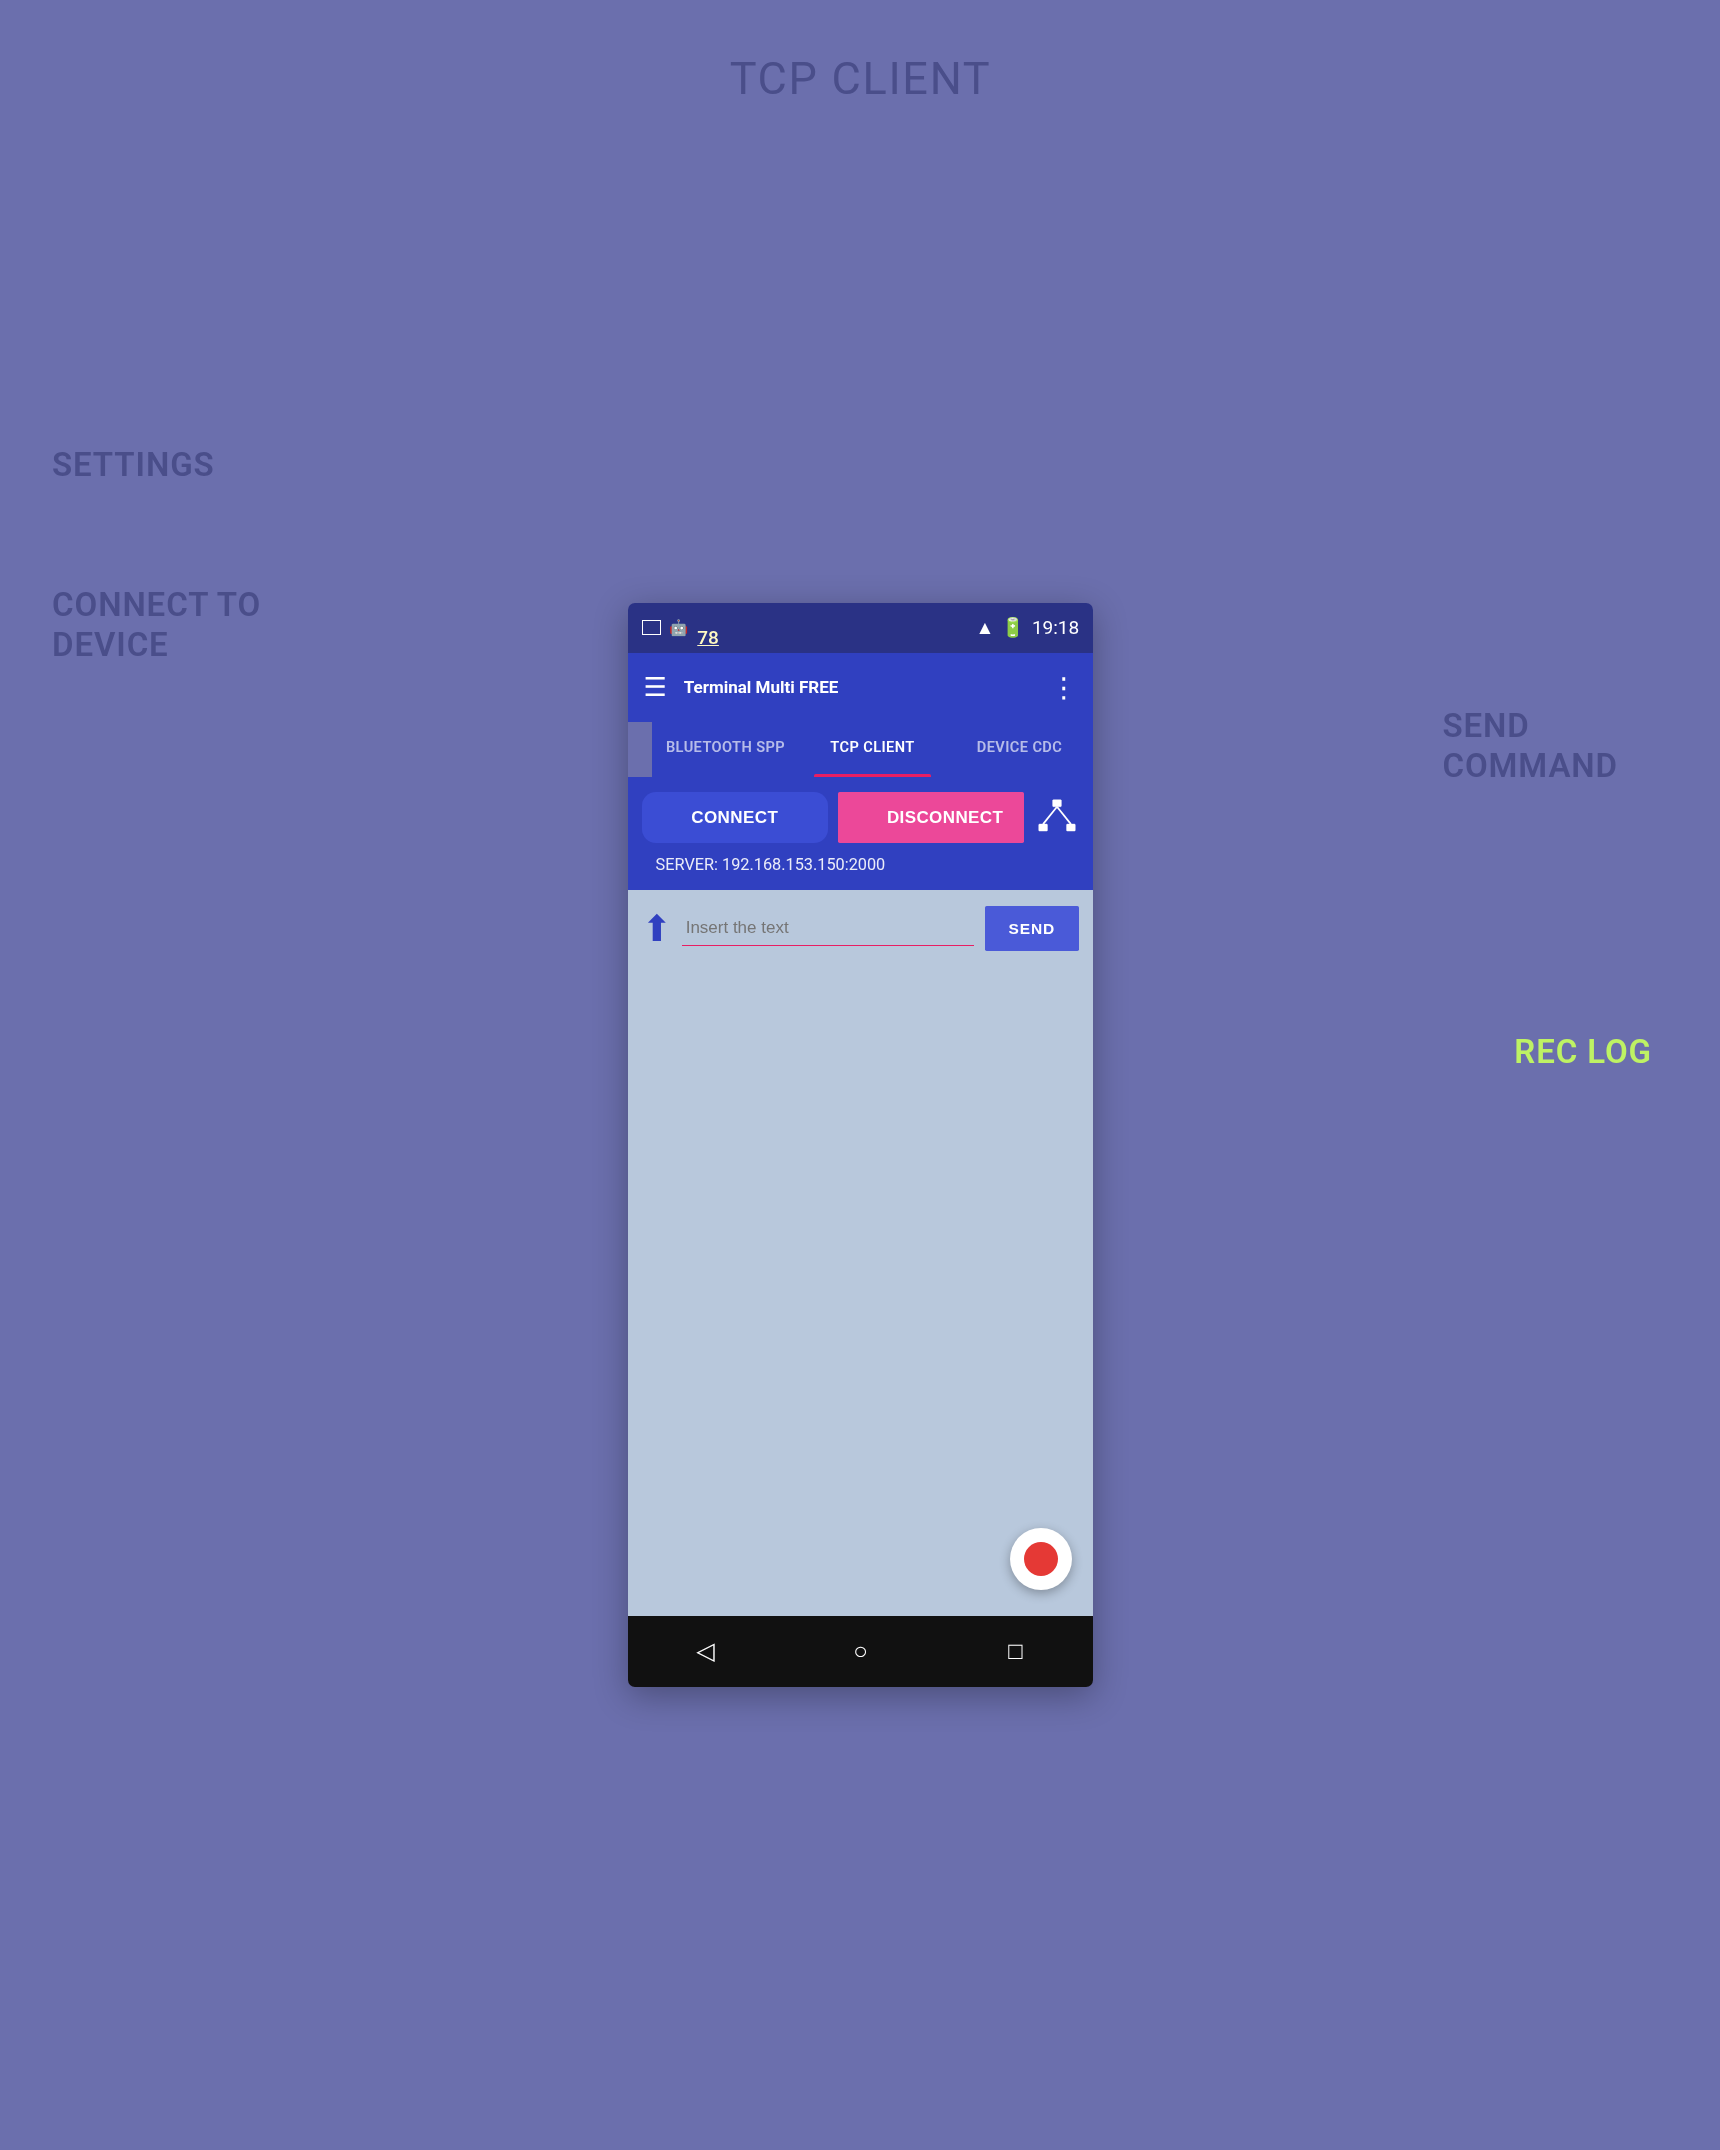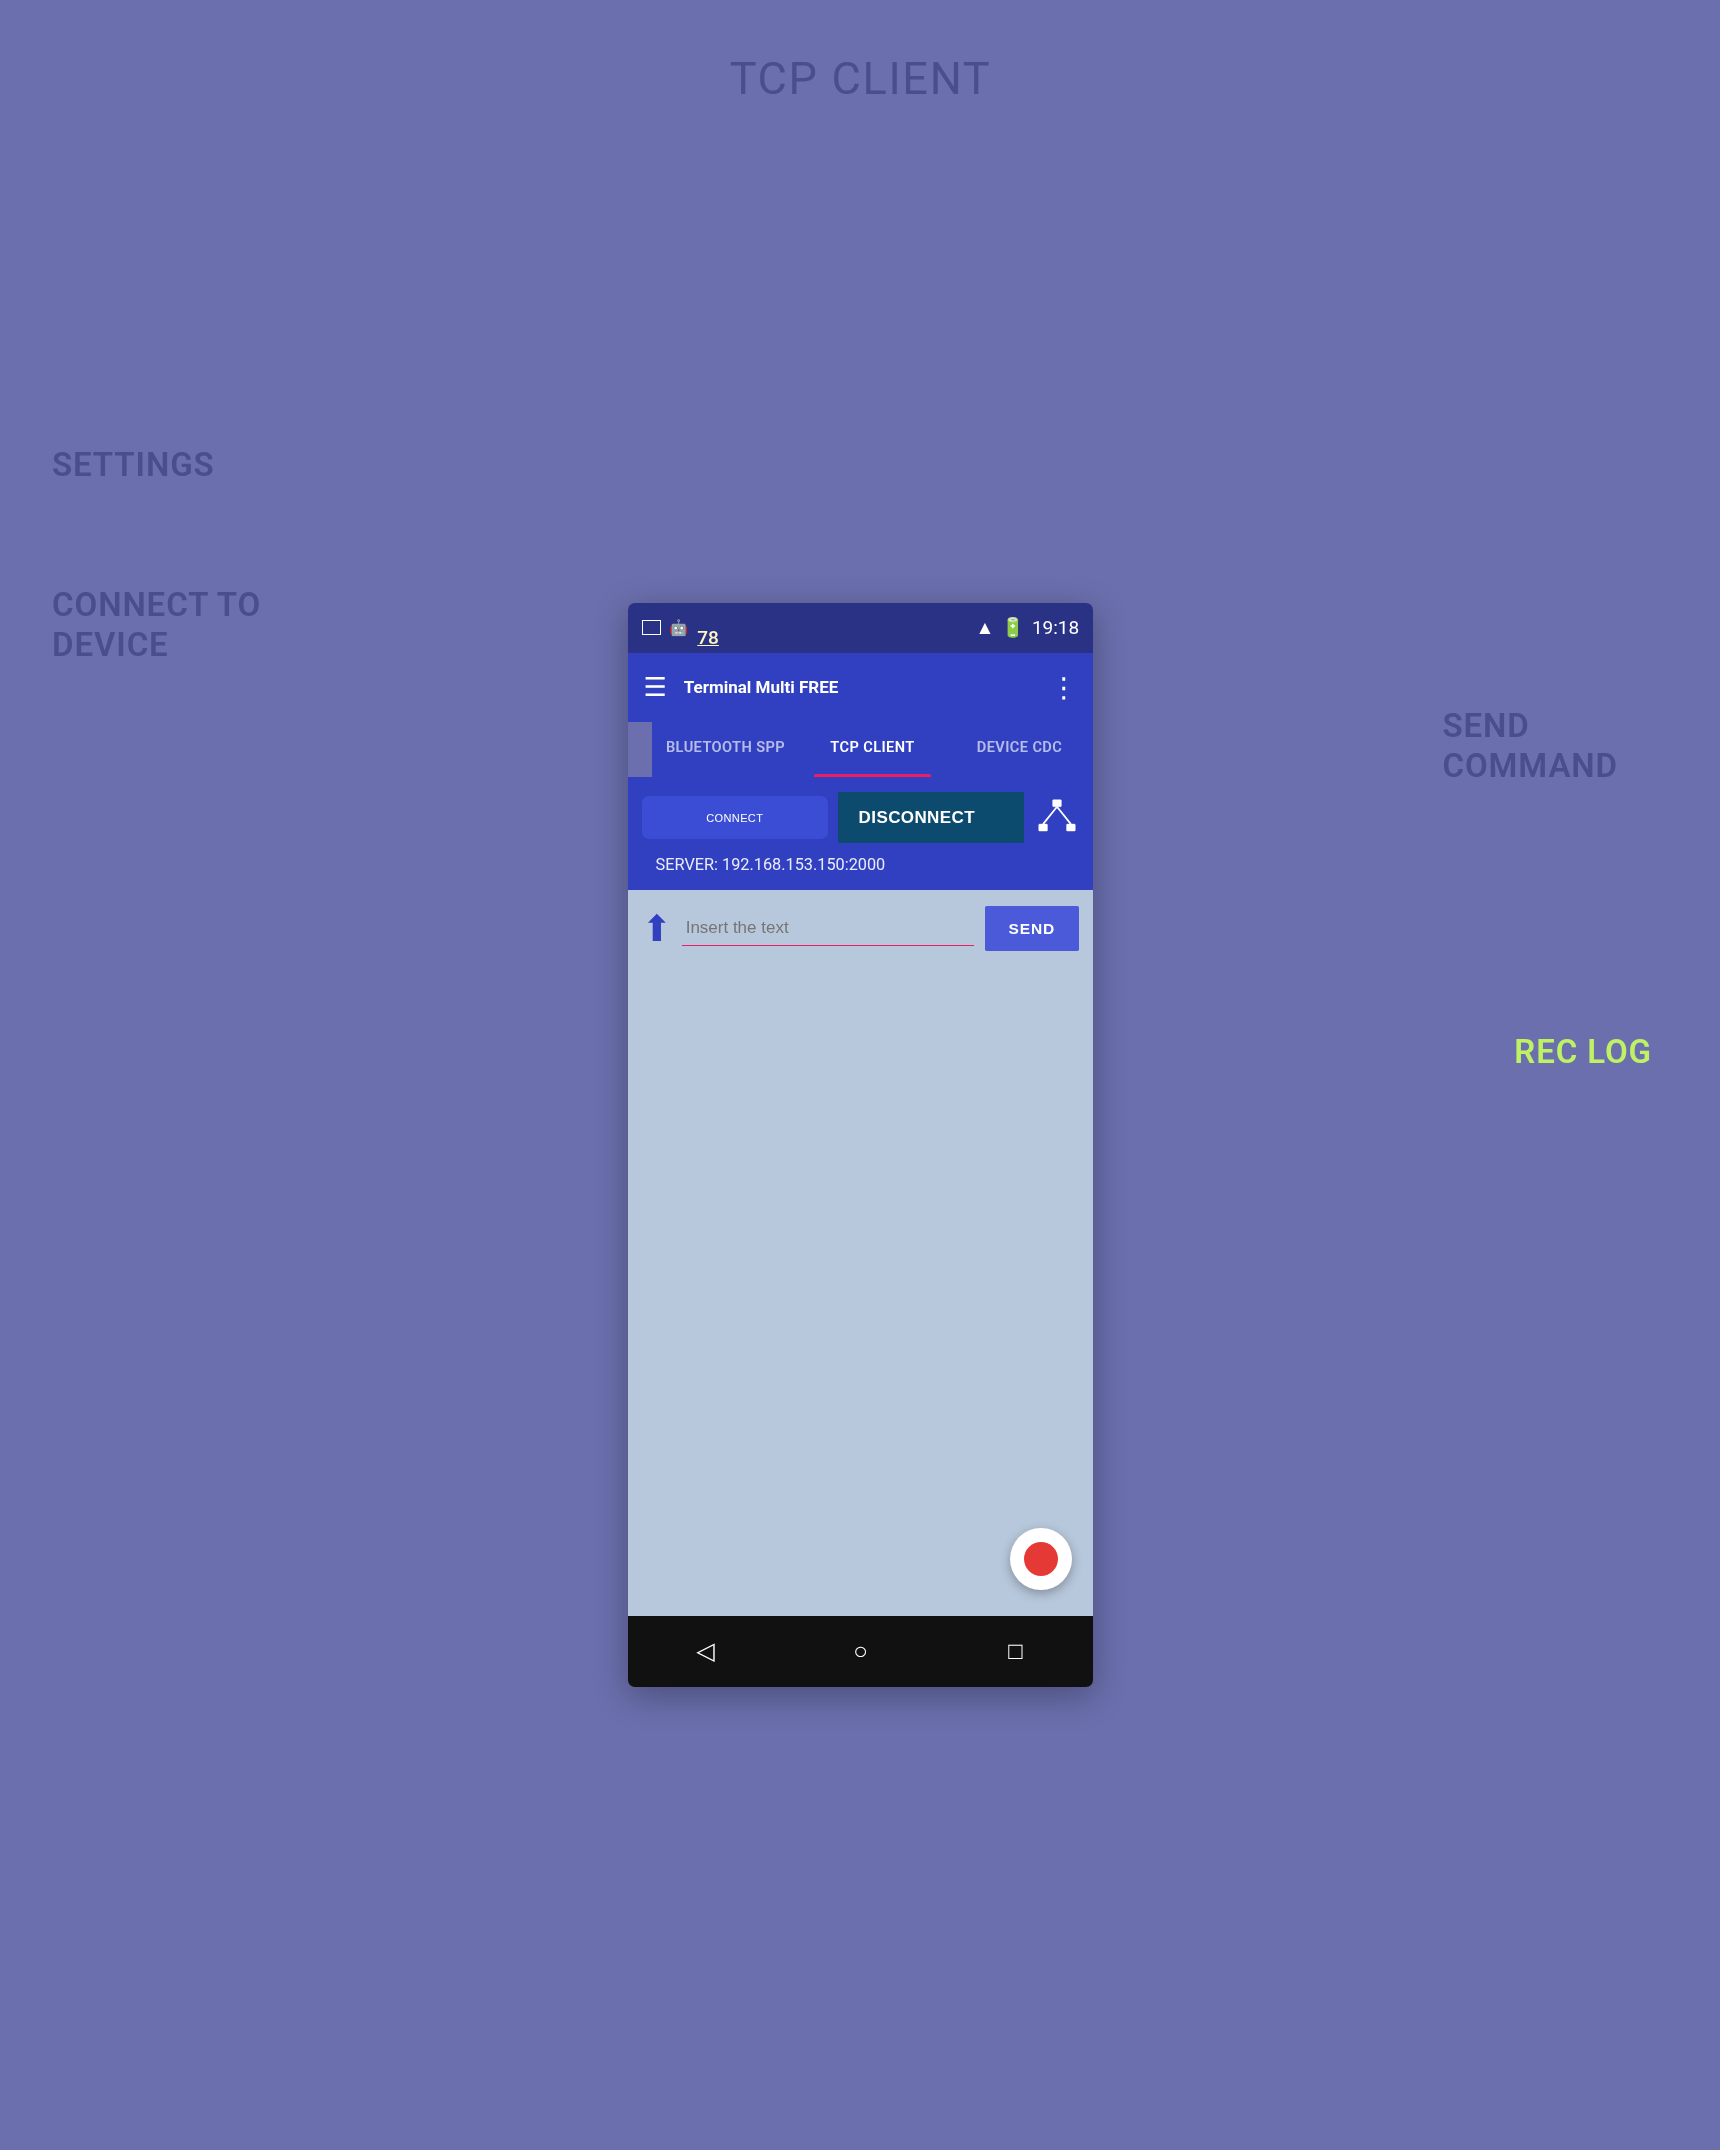--- a/index.html
+++ b/index.html
@@ -202,40 +202,40 @@
       display: flex;
       gap: 10.3px;
       align-items: center;
     }
 
     .btn-connect {
       background: #3b4dd4;
       color: white;
       border: none;
       padding: 15.5px 20.6px;
-      font-size: 11px;
-      font-weight: 400;
+      font-size: 17px;
+      font-weight: 700;
       letter-spacing: 0.4px;
       cursor: pointer;
       flex: 1;
       text-align: center;
-      border-radius: 7px;
+      border-radius: 14px;
     }
 
     .btn-disconnect {
-      background: #0c4a6e;
+      background: #ec4899;
       color: white;
       border: none;
       padding: 15.5px 20.6px;
       font-size: 17px;
       font-weight: 700;
       letter-spacing: 0.4px;
       cursor: pointer;
       flex: 1;
-      text-align: left;
+      text-align: right;
       border-radius: 1.7px;
     }
 
     .network-icon {
       width: 45px;
       height: 45px;
       display: flex;
       align-items: center;
       justify-content: center;
       cursor: pointer;

